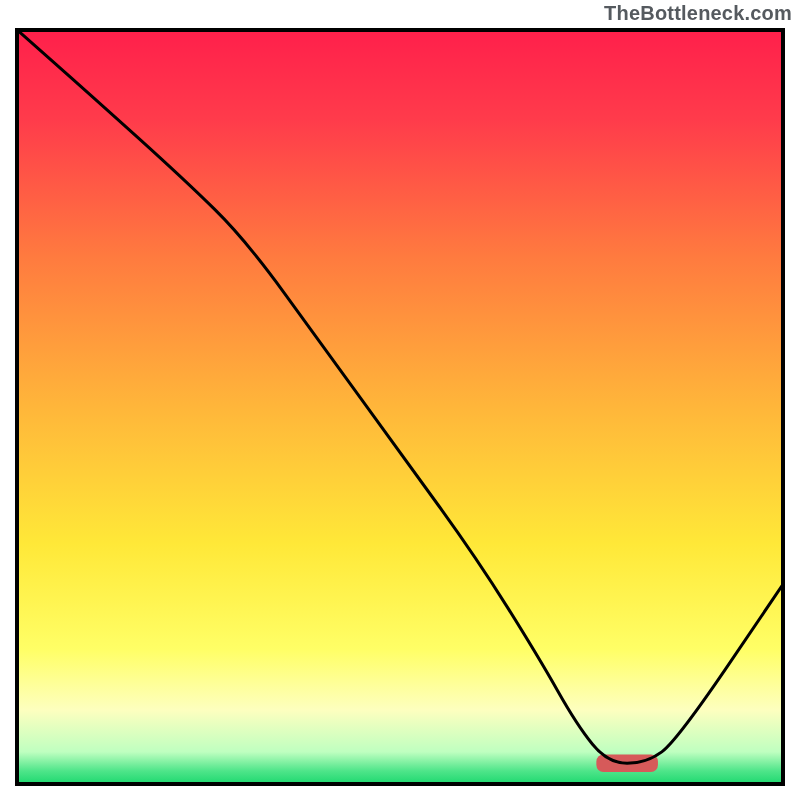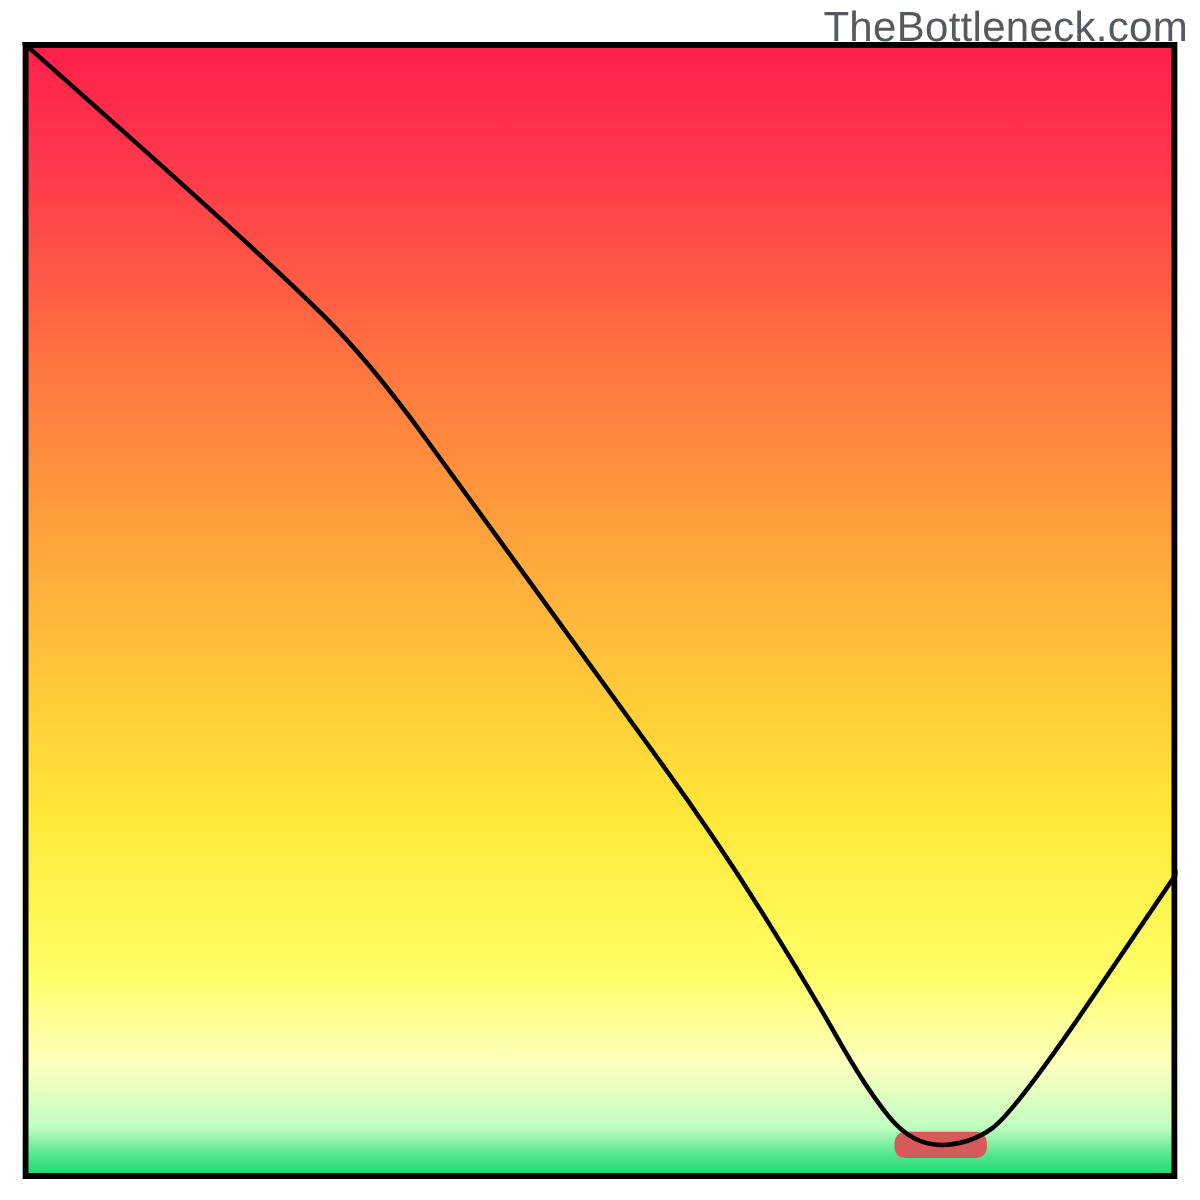--- a/index.html
+++ b/index.html
@@ -12,22 +12,22 @@
   }
   .stage {
     position: relative;
     width: 800px;
     height: 800px;
   }
   .watermark {
     position: absolute;
     top: 2px;
     right: 8px;
-    font-size: 28px;
-    font-weight: 400;
+    font-size: 20px;
+    font-weight: 700;
     color: #555a5f;
     letter-spacing: 0.2px;
   }
   .plot {
     position: absolute;
     left: 15px;
     top: 28px;
     width: 770px;
     height: 758px;
   }

